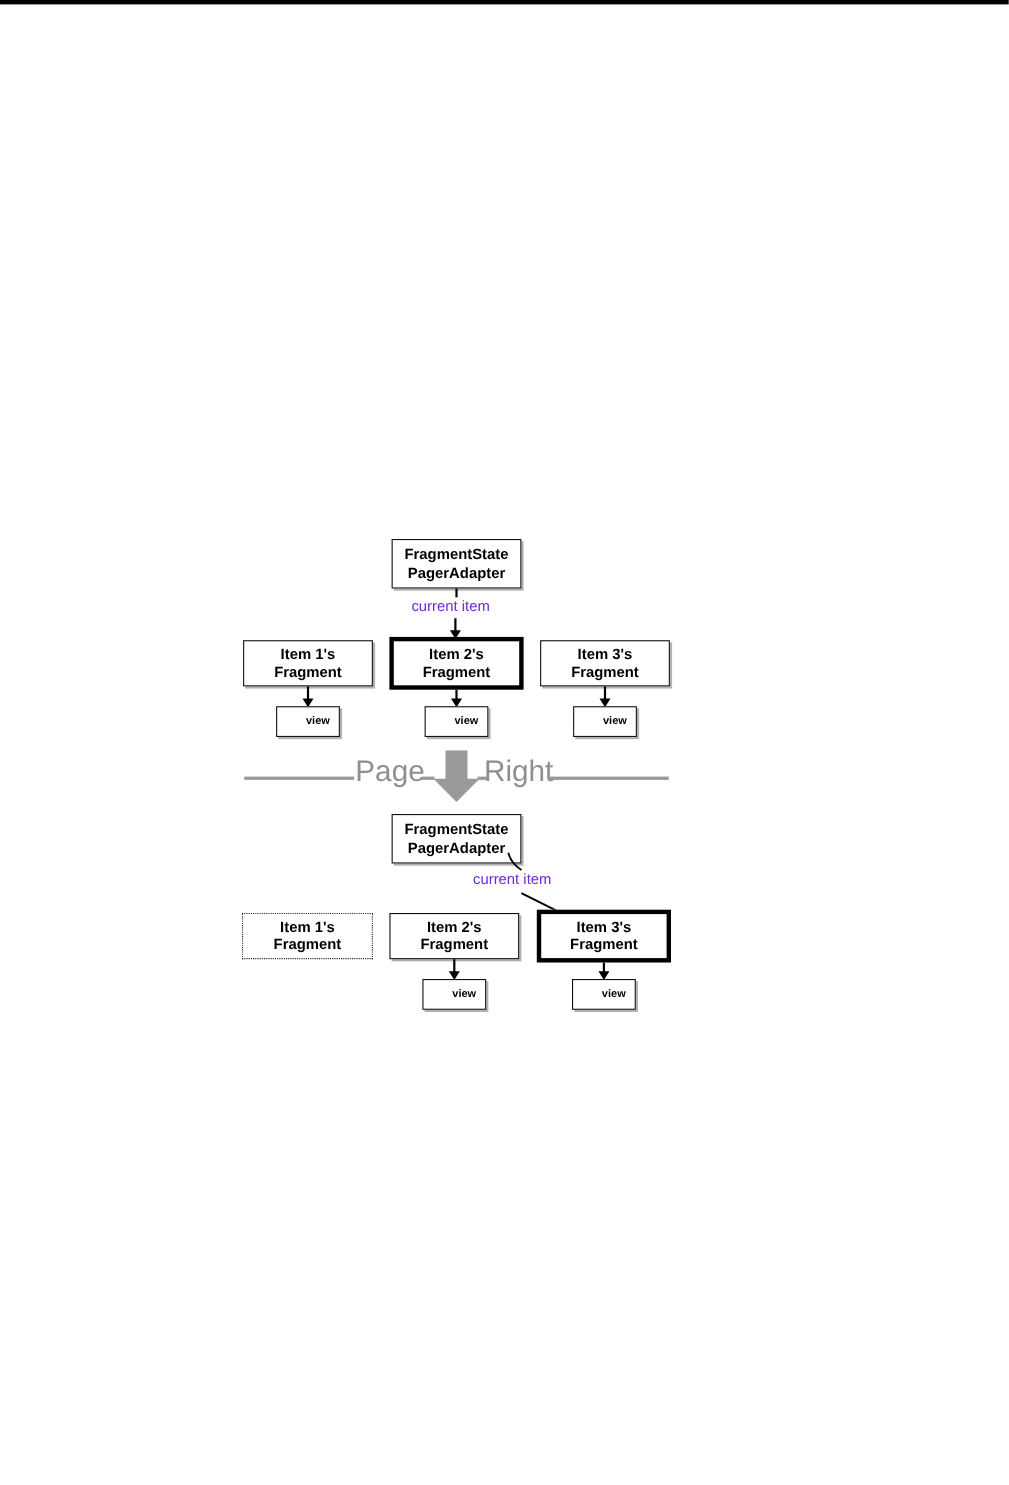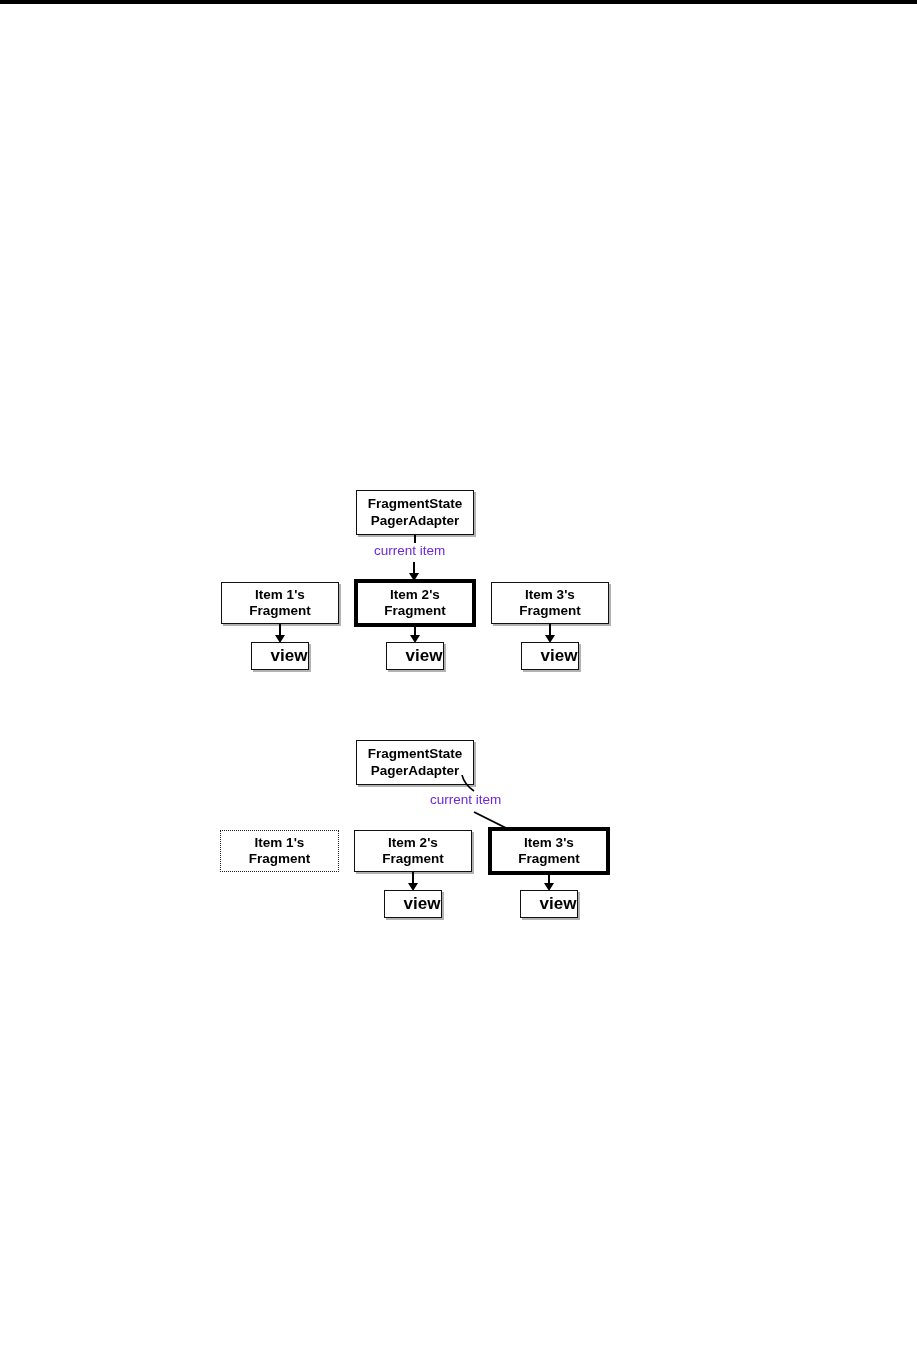--- a/index.html
+++ b/index.html
@@ -57,21 +57,21 @@
   .node.strong {
     border: 4.5px solid #000000;
     box-shadow: none;
   }
   .node.ghost {
     border: 1.6px dotted #222222;
     box-shadow: none;
     background: #ffffff;
   }
   .node.view {
-    font-size: 17px;
+    font-size: 10px;
     padding-left: 18px;
   }
 
   
   .varrow {
     position: absolute;
   }
   .varrow .shaft {
     position: absolute;
     left: 50%;
@@ -205,20 +205,33 @@
   <div class="node view" style="left:251px; top:642px; width:58px; height:28px;">
     <span class="lbl">view</span>
   </div>
   <div class="node view" style="left:386px; top:642px; width:58px; height:28px;">
     <span class="lbl">view</span>
   </div>
   <div class="node view" style="left:521px; top:642px; width:58px; height:28px;">
     <span class="lbl">view</span>
   </div>
 
+  <div id="divider">
+    <div class="dline" style="left:222px; width:100px;"></div>
+    <div class="dword" style="left:323px;">Page</div>
+    <div class="dline" style="left:383px; width:12px;"></div>
+
+    <svg class="fat-arrow" viewBox="0 0 46 48">
+      <polygon points="13,0 33,0 33,26 44,26 23,47 2,26 13,26" fill="#9a9a9a"></polygon>
+    </svg>
+
+    <div class="dline" style="left:434px; width:9px;"></div>
+    <div class="dword" style="left:440px;">Right</div>
+    <div class="dline" style="left:498px; width:110px;"></div>
+  </div>
 
   <div class="node" style="left:356px; top:740px; width:118px; height:45px;">
     <span class="lbl"><span>FragmentState</span><br><span>PagerAdapter</span></span>
   </div>
 
   <svg id="leader-stub" viewBox="0 0 30 20">
     <path d="M2,0 C4,8 8,12 14,16" stroke="#000000" stroke-width="1.6" fill="none"></path>
   </svg>
 
   <div class="edge-label" style="left:430px; top:792px;">current item</div>

